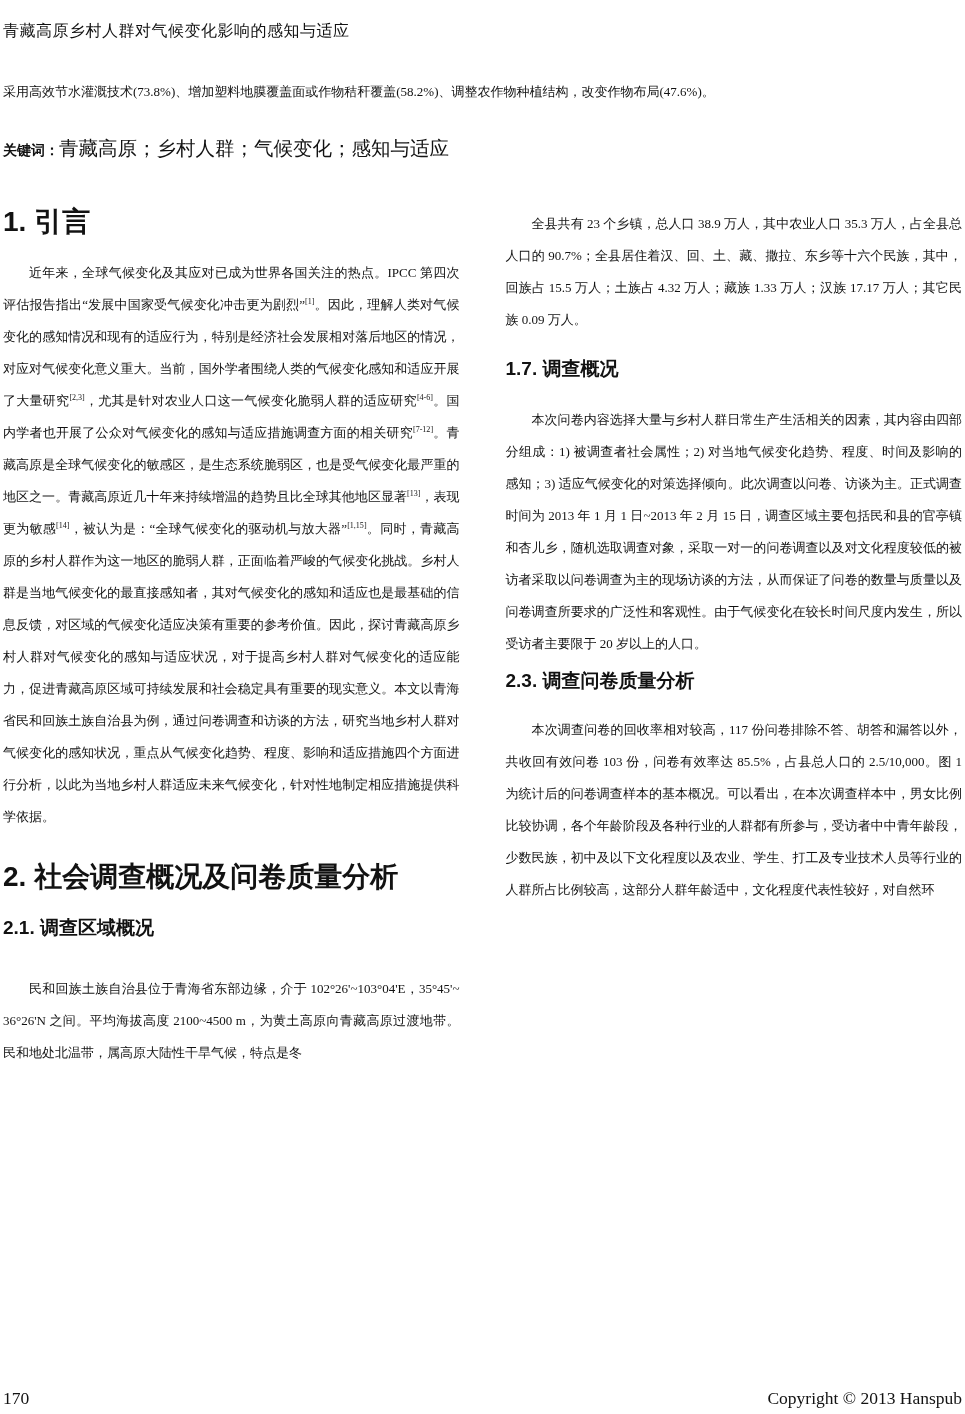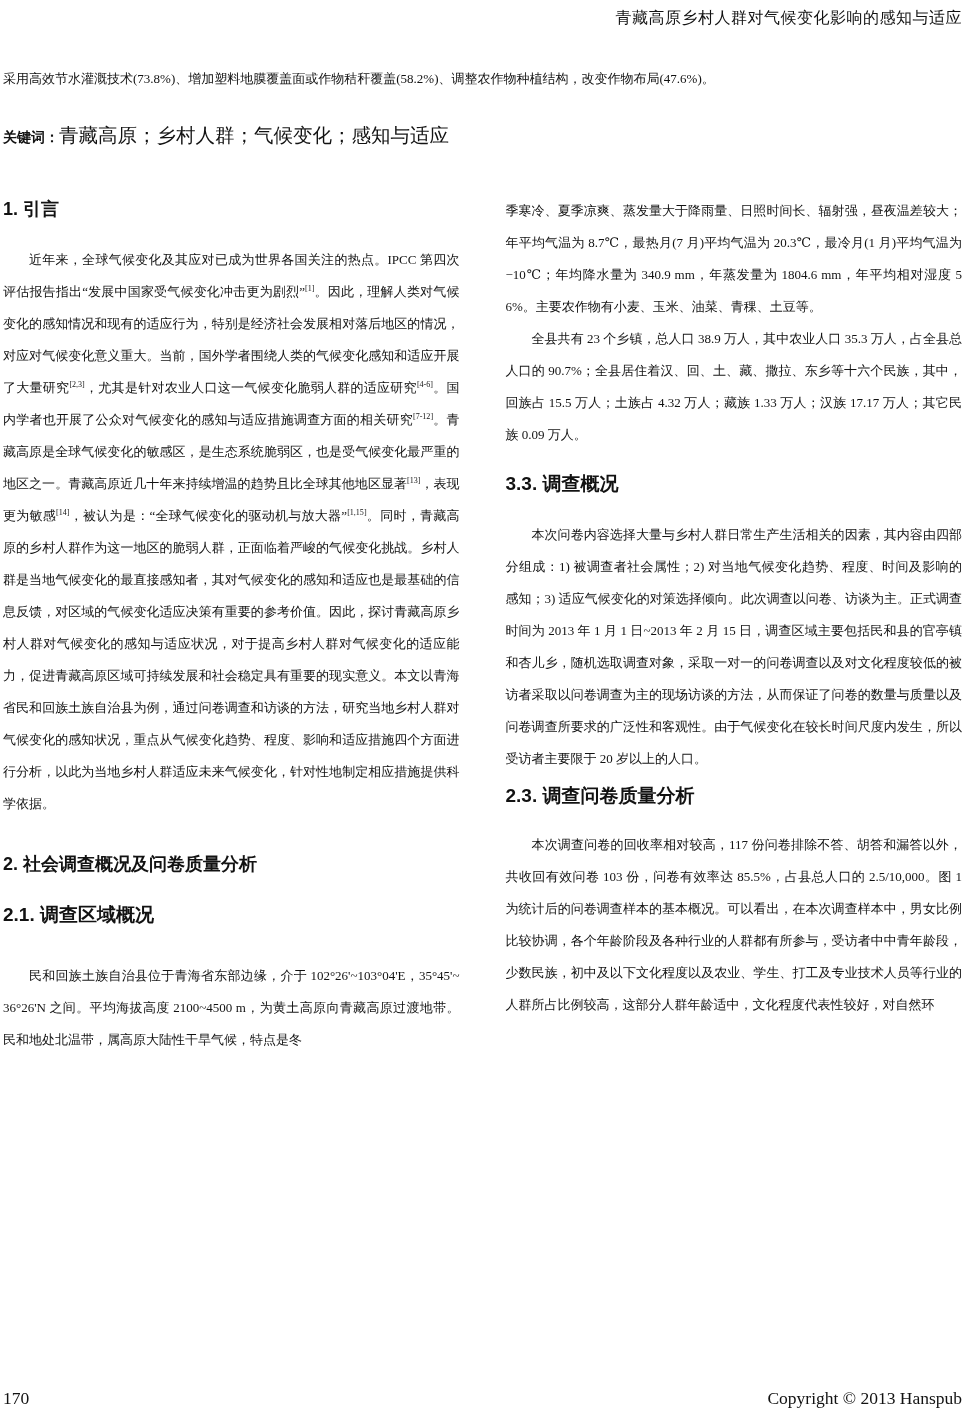--- a/index.html
+++ b/index.html
@@ -10,22 +10,22 @@
     color:#121212;
     overflow:hidden;
   }
   .page {
     position:relative;
     width:965px; height:1414px;
     padding:0 3px;
     background:#ffffff;
   }
   .running-header {
-    padding-top:9px;
-    text-align:right;
+    padding-top:22px;
+    text-align:left;
     font-size:16px;
     line-height:18px;
     letter-spacing:0.5px;
   }
   .body-text {
     font-size:13px;
     line-height:32px;
     text-align:justify;
     word-break:break-all;
   }
@@ -39,21 +39,21 @@
   }
   .columns {
     margin-top:42px;
     display:flex;
     gap:46px;
   }
   .col { width:456.5px; flex:0 0 456.5px; }
   .h-level1 {
     font-family:"Liberation Sans","DejaVu Sans",sans-serif;
     font-weight:bold;
-    font-size:18px;
+    font-size:28px;
     line-height:28px;
   }
   .h-level2 {
     font-family:"Liberation Sans","DejaVu Sans",sans-serif;
     font-weight:bold;
     font-size:19px;
     line-height:26px;
   }
   .mb-h1 { margin-bottom:21px; }
   .h2-sec { margin-top:30px; }
@@ -95,25 +95,24 @@
       <p class="body-text indent">近年来，全球气候变化及其应对已成为世界各国关注的热点。IPCC 第四次评估报告指出“发展中国家受气候变化冲击更为剧烈”<sup>[1]</sup>。因此，理解人类对气候变化的感知情况和现有的适应行为，特别是经济社会发展相对落后地区的情况，对应对气候变化意义重大。当前，国外学者围绕人类的气候变化感知和适应开展了大量研究<sup>[2,3]</sup>，尤其是针对农业人口这一气候变化脆弱人群的适应研究<sup>[4-6]</sup>。国内学者也开展了公众对气候变化的感知与适应措施调查方面的相关研究<sup>[7-12]</sup>。青藏高原是全球气候变化的敏感区，是生态系统脆弱区，也是受气候变化最严重的地区之一。青藏高原近几十年来持续增温的趋势且比全球其他地区显著<sup>[13]</sup>，表现更为敏感<sup>[14]</sup>，被认为是：“全球气候变化的驱动机与放大器”<sup>[1,15]</sup>。同时，青藏高原的乡村人群作为这一地区的脆弱人群，正面临着严峻的气候变化挑战。乡村人群是当地气候变化的最直接感知者，其对气候变化的感知和适应也是最基础的信息反馈，对区域的气候变化适应决策有重要的参考价值。因此，探讨青藏高原乡村人群对气候变化的感知与适应状况，对于提高乡村人群对气候变化的适应能力，促进青藏高原区域可持续发展和社会稳定具有重要的现实意义。本文以青海省民和回族土族自治县为例，通过问卷调查和访谈的方法，研究当地乡村人群对气候变化的感知状况，重点从气候变化趋势、程度、影响和适应措施四个方面进行分析，以此为当地乡村人群适应未来气候变化，针对性地制定相应措施提供科学依据。</p>
 
       <div class="h-level1 h2-sec">2. 社会调查概况及问卷质量分析</div>
 
       <div class="h-level2 h21-sec">2.1. 调查区域概况</div>
 
       <p class="body-text indent">民和回族土族自治县位于青海省东部边缘，介于 102°26'~103°04'E，35°45'~36°26'N 之间。平均海拔高度 2100~4500 m，为黄土高原向青藏高原过渡地带。民和地处北温带，属高原大陆性干旱气候，特点是冬</p>
     </div>
 
     <div class="col">
-      <p class="body-text">季寒冷、夏季凉爽、蒸发量大于降雨量、日照时间长、辐射强，昼夜温差较大；年平均气温为 8.7℃，最热月(7 月)平均气温为 20.3℃，最冷月(1 月)平均气温为−10℃；年均降水量为 340.9 mm，年蒸发量为 1804.6 mm，年平均相对湿度 56%。主要农作物有小麦、玉米、油菜、青稞、土豆等。</p>
 
       <p class="body-text indent p2-right">全县共有 23 个乡镇，总人口 38.9 万人，其中农业人口 35.3 万人，占全县总人口的 90.7%；全县居住着汉、回、土、藏、撒拉、东乡等十六个民族，其中，回族占 15.5 万人；土族占 4.32 万人；藏族 1.33 万人；汉族 17.17 万人；其它民族 0.09 万人。</p>
 
-      <div class="h-level2 h22-sec">3.3. 调查概况</div>
+      <div class="h-level2 h22-sec">1.7. 调查概况</div>
 
       <p class="body-text indent">本次问卷内容选择大量与乡村人群日常生产生活相关的因素，其内容由四部分组成：1) 被调查者社会属性；2) 对当地气候变化趋势、程度、时间及影响的感知；3) 适应气候变化的对策选择倾向。此次调查以问卷、访谈为主。正式调查时间为 2013 年 1 月 1 日~2013 年 2 月 15 日，调查区域主要包括民和县的官亭镇和杏儿乡，随机选取调查对象，采取一对一的问卷调查以及对文化程度较低的被访者采取以问卷调查为主的现场访谈的方法，从而保证了问卷的数量与质量以及问卷调查所要求的广泛性和客观性。由于气候变化在较长时间尺度内发生，所以受访者主要限于 20 岁以上的人口。</p>
 
       <div class="h-level2 h23-sec">2.3. 调查问卷质量分析</div>
 
       <p class="body-text indent">本次调查问卷的回收率相对较高，117 份问卷排除不答、胡答和漏答以外，共收回有效问卷 103 份，问卷有效率达 85.5%，占县总人口的 2.5/10,000。图 1 为统计后的问卷调查样本的基本概况。可以看出，在本次调查样本中，男女比例比较协调，各个年龄阶段及各种行业的人群都有所参与，受访者中中青年龄段，少数民族，初中及以下文化程度以及农业、学生、打工及专业技术人员等行业的人群所占比例较高，这部分人群年龄适中，文化程度代表性较好，对自然环</p>
     </div>
 
   </div>
 

